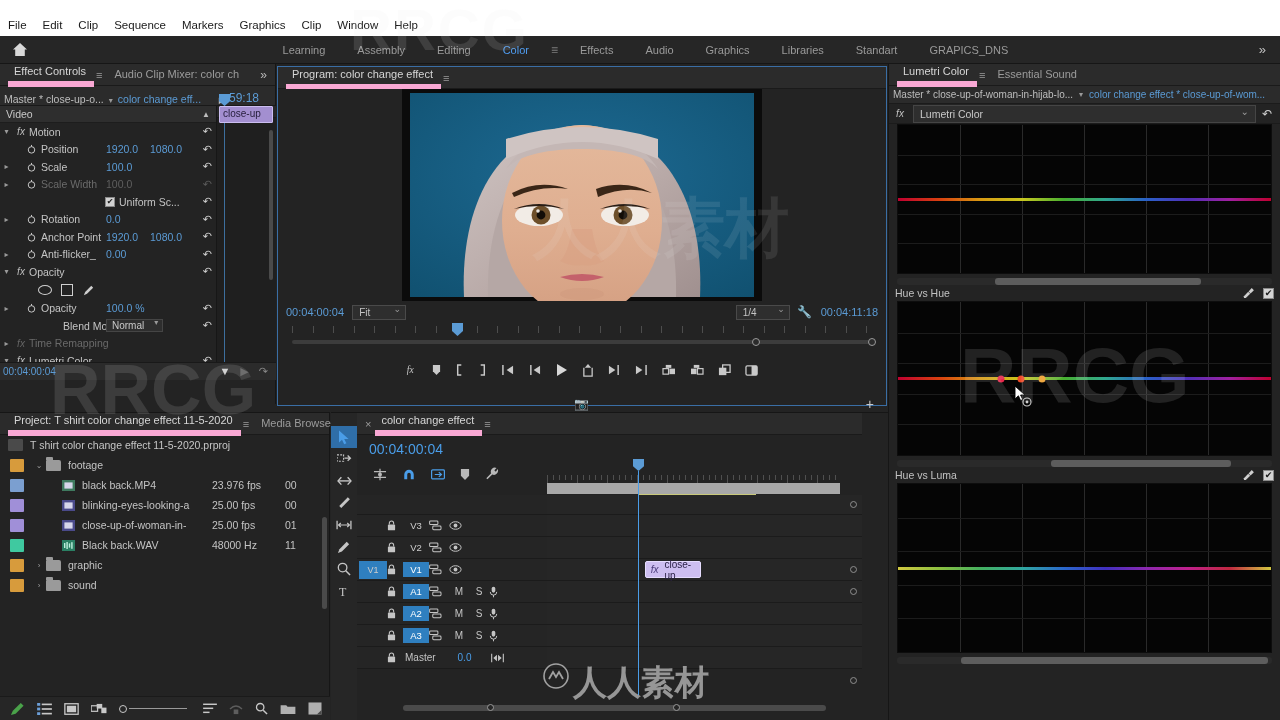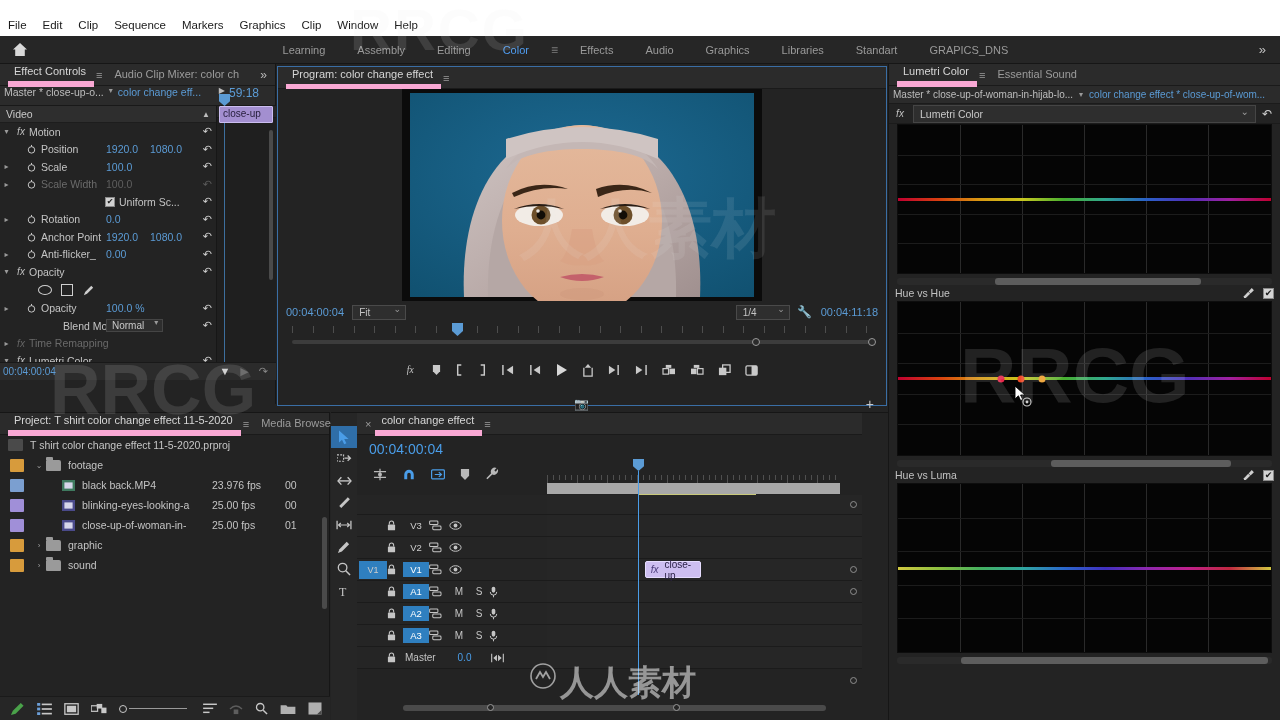--- a/index.html
+++ b/index.html
@@ -44,21 +44,21 @@
   }
   .ptab { font-size:11px; color:#9c9c9c; padding:3px 8px 4px 6px; white-space:nowrap; cursor:default; }
   .ptab.active { color:#d6d6d6; border-bottom:6px solid #f9a8d4; }
   .ptab-burger { color:#9c9c9c; font-size:11px; padding:0 6px 0 2px; }
   .ptab-close { color:#9c9c9c; font-size:11px; padding:0 4px 0 2px; }
   .ptab-more { margin-left:auto; color:#b9b9b9; padding:0 8px; font-size:12px; }
 
   
   #effectControls { left:0; top:64px; width:276px; height:340px; background:#232323; border-right:1px solid #161616;}
   .ec-head {
-    height:20px; background:#2b2b2b; display:flex; align-items:flex-start;
+    height:20px; background:#2b2b2b; display:flex; align-items:flex-end;
     font-size:10.5px; border-bottom:1px solid #191919;
   }
   .ec-master { color:#bdbdbd; padding-left:4px; white-space:nowrap; }
   .ec-caret { color:#9a9a9a; padding:0 5px; font-size:8px; }
   .ec-seq { color:#5b9bd5; white-space:nowrap; }
   .ec-arrow { color:#bdbdbd; margin-left:auto; font-size:8px; padding-right:4px; }
   .ec-tc { color:#5b9bd5; font-size:12px; width:46px; }
 
   .ec-body { position:relative; height:274px; }
   .ec-left { position:absolute; left:0; top:0; width:216px; height:274px; overflow:hidden; }
@@ -220,21 +220,21 @@
 
   .tl-meters { position:absolute; left:531px; top:0; width:26px; height:308px; background:#262626; padding-top:12px;}
   .meter-wrap { position:relative; width:22px; height:258px; margin:0 auto; border:1px solid #3a3a3a; background:#1c1c1c;}
   .meter-half { position:absolute; top:0; bottom:0; width:9px; }
   .meter-cap { position:absolute; top:0; left:0; right:0; height:5px; border-bottom:1px solid #3a3a3a; }
   .meter-base { position:absolute; bottom:3px; left:1px; width:8px; height:2px; background:#d8d8d8;}
   .tl-ss { display:flex; justify-content:center; gap:4px; font-size:9px; color:#a8a8a8; padding-top:3px;}
 
   
   .wm { position:absolute; pointer-events:none; user-select:none; font-weight:bold; color:rgba(235,235,235,0.13);}
-  .wm2 { position:absolute; pointer-events:none; user-select:none; color:rgba(240,240,240,0.10); }
+  .wm2 { position:absolute; pointer-events:none; user-select:none; color:rgba(240,240,240,0.10);margin-left:13px; }
 
   svg { display:block; }
 </style>
 </head>
 <body>
 
 <div class="app">
 
   <div class="menubar" id="menubar">
       <div class="mi">File</div>
@@ -851,20 +851,39 @@
           <span class="pj-tw"></span>
           <span class="pj-clipicon">
             <svg width="13" height="11" viewBox="0 0 13 11">
               <rect x="0" y="0" width="13" height="11" fill="#4a4a8a"></rect>
               <rect x="2.4" y="2.4" width="8.2" height="6.2" fill="#d6d6ea"></rect>
             </svg>
           </span>
           <span>close-up-of-woman-in-</span>
           <span class="pj-fr">25.00 fps</span>
           <span class="pj-med">01</span>
+        </div>
+        <div class="pj-row">
+          <span class="pj-chip" style="background:#3fc9a0;"></span>
+          <span style="width:16px;"></span>
+          <span class="pj-tw"></span>
+          <span class="pj-clipicon" style="background:#2fa87f;">
+            <svg width="13" height="11" viewBox="0 0 13 11">
+              <rect x="0" y="0" width="13" height="11" fill="#2a7f63"></rect>
+              <g fill="#bdf0dd">
+                <rect x="2" y="3" width="1.4" height="5"></rect>
+                <rect x="4.4" y="2" width="1.4" height="7"></rect>
+                <rect x="6.8" y="3.4" width="1.4" height="4.2"></rect>
+                <rect x="9.2" y="2.2" width="1.4" height="6.6"></rect>
+              </g>
+            </svg>
+          </span>
+          <span>Black back.WAV</span>
+          <span class="pj-fr">48000 Hz</span>
+          <span class="pj-med">11</span>
         </div>
         <div class="pj-row">
           <span class="pj-chip" style="background:#d79b3c;"></span>
           <span style="width:0px;"></span>
           <span class="pj-tw">›</span>
           <span class="pj-folder"></span>
           <span>graphic</span>
         </div>
         <div class="pj-row">
           <span class="pj-chip" style="background:#d79b3c;"></span>

